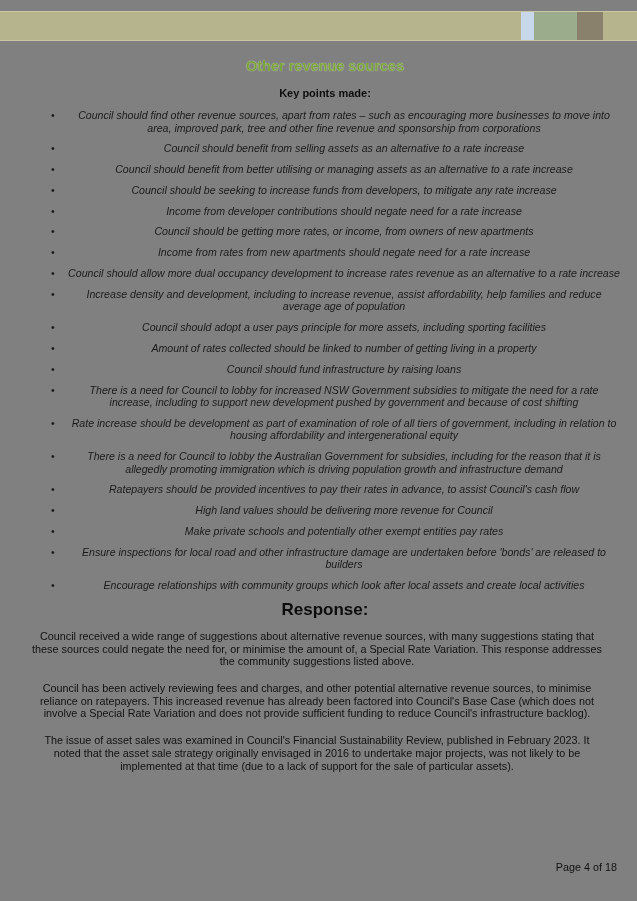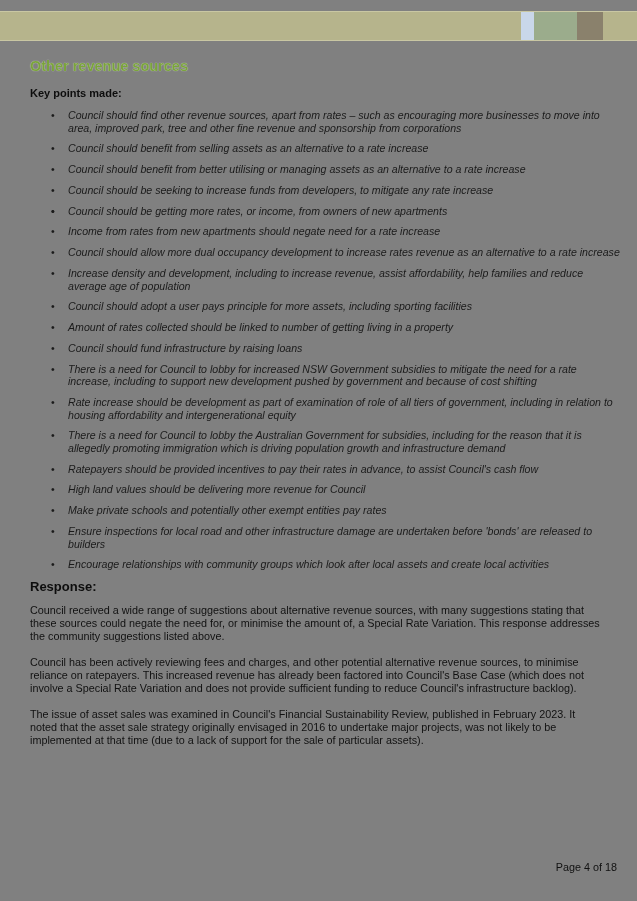--- a/index.html
+++ b/index.html
@@ -16,21 +16,21 @@
     background: #b6b48c;
     border-top: 1px solid #c9c7a3;
     border-bottom: 1px solid #c9c7a3;
     box-sizing: border-box;
   }
   .seg { position: absolute; top: 0; height: 100%; }
   .seg-blue { left: 521px; width: 13px; background: #c9d7ea; }
   .seg-green { left: 534px; width: 43px; background: #9bac8c; }
   .seg-brown { left: 577px; width: 26px; background: #8a816c; }
   .content {
-    position: absolute; left: 30px; top: 58px; width: 590px;
+    position: absolute; left: 30px; top: 58px; width: 590px; text-align: center;
   }
   .section-title {
     color: #7aa33c;
     font-size: 14.5px;
     font-weight: bold;
     margin: 0 0 13px 0;
     text-shadow: 0 0 1px #e8f2d8;
   }
   .subhead {
     font-weight: bold; font-size: 11px; margin: 0 0 10px 0;
@@ -44,21 +44,21 @@
     font-style: italic;
     font-size: 10.6px;
     line-height: 12.5px;
     margin-bottom: 8.3px;
     color: #1a1a1a;
   }
   ul.points li .bullet {
     position: absolute; left: 21px; top: 0; font-style: normal;
   }
   .response-head {
-    font-weight: bold; font-size: 13px; margin: 2px 0 10px 0;
+    font-weight: bold; font-size: 17px; margin: 2px 0 10px 0;
   }
   p.resp {
     font-size: 10.8px; line-height: 12.7px; margin: 0 16px 14px 0; color: #111;
   }
   .page-number {
     position: absolute; right: 20px; top: 861px; font-size: 10.8px; color: #111; text-align: center;
   }
 </style>
 </head>
 <body>
@@ -71,21 +71,21 @@
 
 <div class="content">
   <h2 class="section-title">Other revenue sources</h2>
   <div class="subhead">Key points made:</div>
 
   <ul class="points" id="points-list">
       <li><span class="bullet">•</span><span>Council should find other revenue sources, apart from rates – such as encouraging more businesses to move into area, improved park, tree and other fine revenue and sponsorship from corporations</span></li>
       <li><span class="bullet">•</span><span>Council should benefit from selling assets as an alternative to a rate increase</span></li>
       <li><span class="bullet">•</span><span>Council should benefit from better utilising or managing assets as an alternative to a rate increase</span></li>
       <li><span class="bullet">•</span><span>Council should be seeking to increase funds from developers, to mitigate any rate increase</span></li>
-      <li><span class="bullet">•</span></li>
+      <li><span class="bullet">•</span><span>Income from developer contributions should negate need for a rate increase</span></li>
       <li><span class="bullet">•</span><span>Council should be getting more rates, or income, from owners of new apartments</span></li>
       <li><span class="bullet">•</span><span>Income from rates from new apartments should negate need for a rate increase</span></li>
       <li><span class="bullet">•</span><span>Council should allow more dual occupancy development to increase rates revenue as an alternative to a rate increase</span></li>
       <li><span class="bullet">•</span><span>Increase density and development, including to increase revenue, assist affordability, help families and reduce average age of population</span></li>
       <li><span class="bullet">•</span><span>Council should adopt a user pays principle for more assets, including sporting facilities</span></li>
       <li><span class="bullet">•</span><span>Amount of rates collected should be linked to number of getting living in a property</span></li>
       <li><span class="bullet">•</span><span>Council should fund infrastructure by raising loans</span></li>
       <li><span class="bullet">•</span><span>There is a need for Council to lobby for increased NSW Government subsidies to mitigate the need for a rate increase, including to support new development pushed by government and because of cost shifting</span></li>
       <li><span class="bullet">•</span><span>Rate increase should be development as part of examination of role of all tiers of government, including in relation to housing affordability and intergenerational equity</span></li>
       <li><span class="bullet">•</span><span>There is a need for Council to lobby the Australian Government for subsidies, including for the reason that it is allegedly promoting immigration which is driving population growth and infrastructure demand</span></li>

